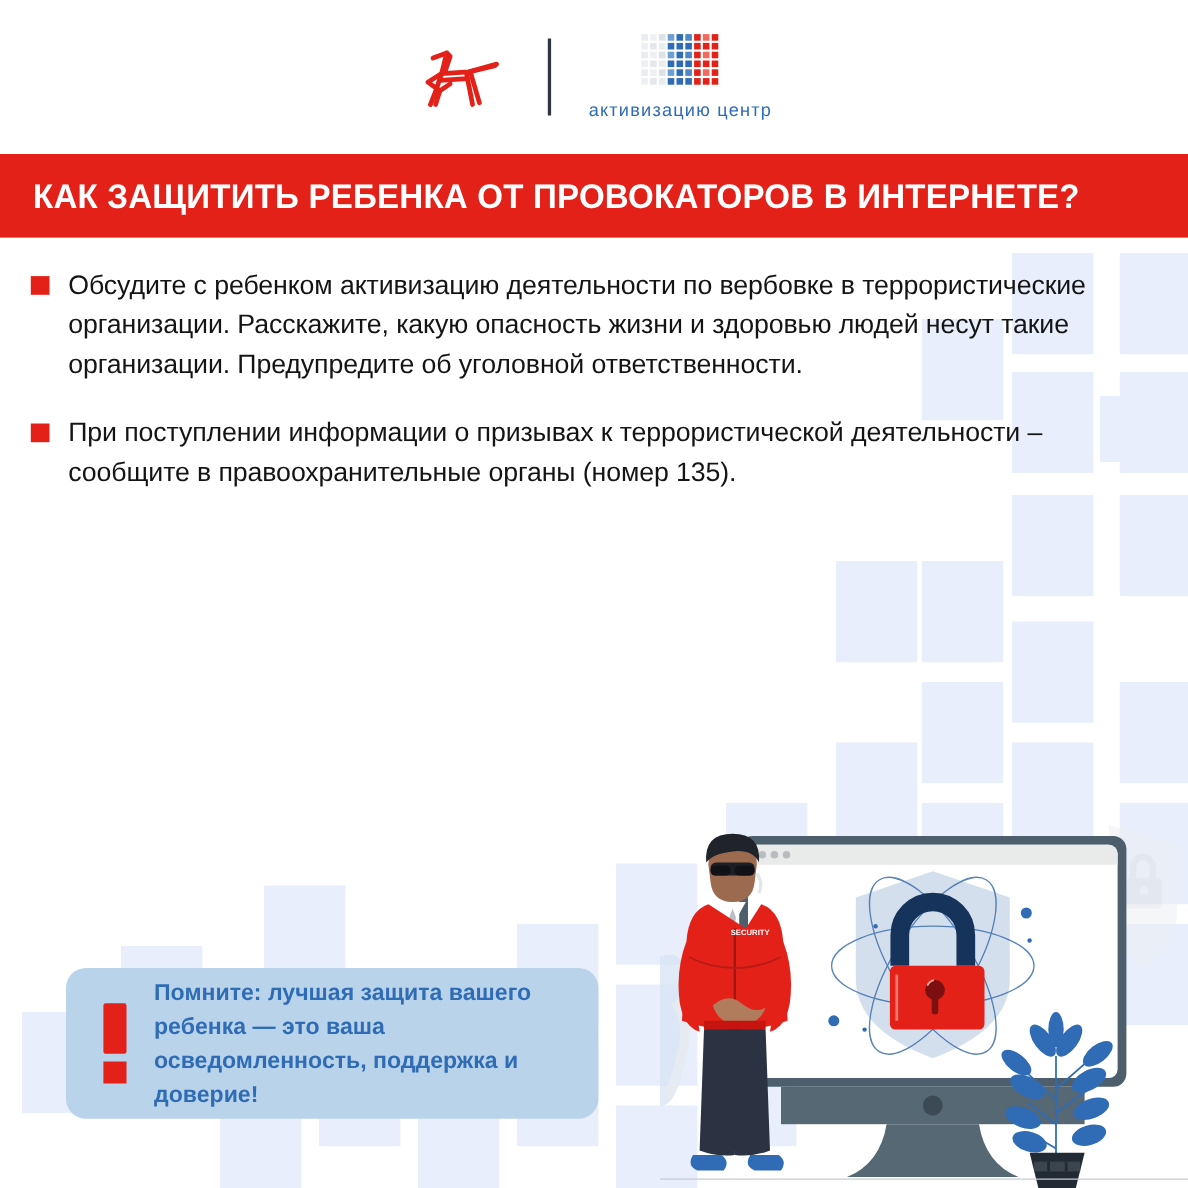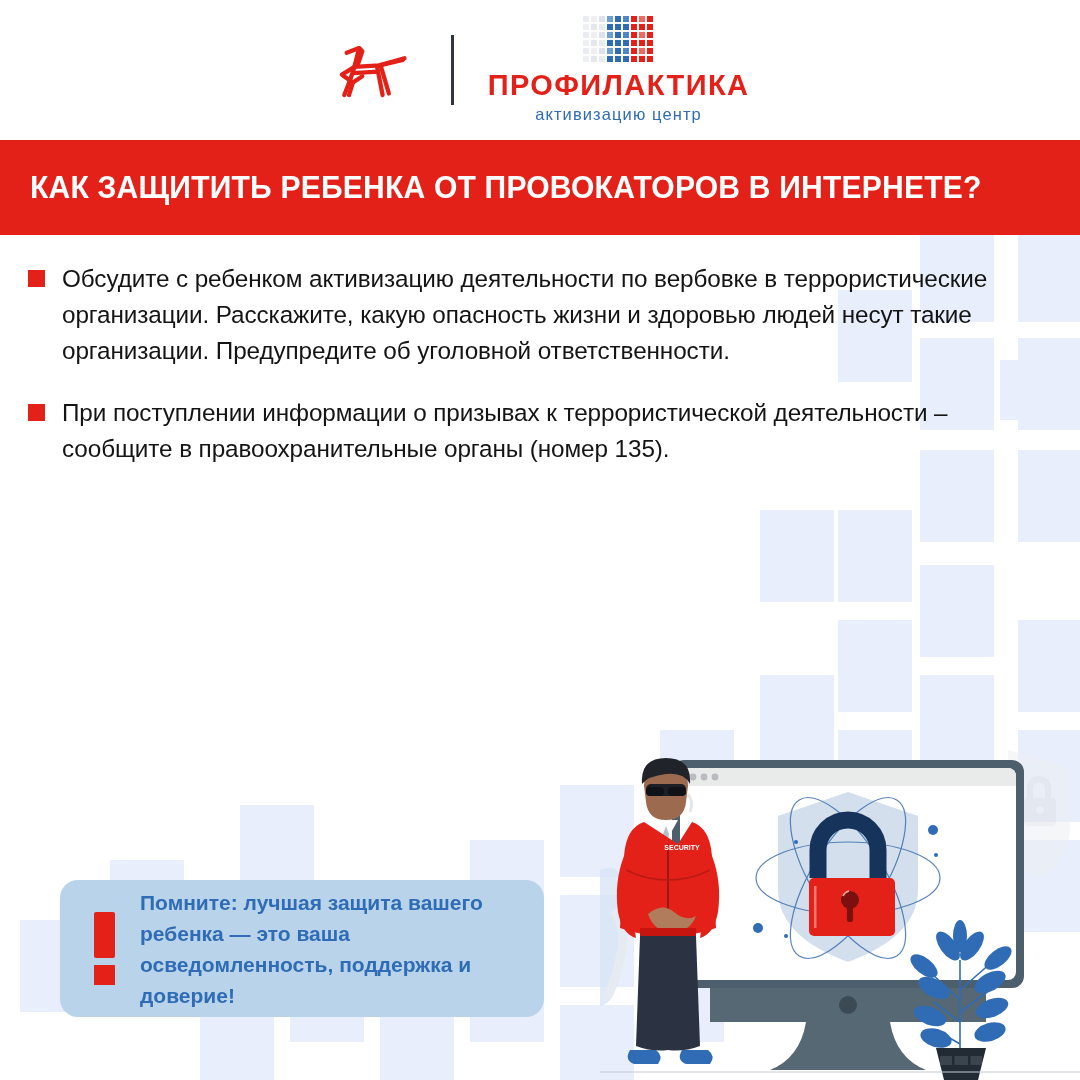--- a/index.html
+++ b/index.html
@@ -21,21 +21,21 @@
   .logo-row{display:flex;align-items:center;gap:34px;}
   .mark{width:86px;height:76px;}
   .divider{width:3px;height:70px;background:#2e3440;}
   .brand{display:flex;flex-direction:column;align-items:center;}
   .brand-grid{display:grid;grid-template-columns:repeat(9,6px);grid-auto-rows:6px;gap:2px;margin-bottom:9px;}
   .brand-grid i{display:block;width:6px;height:6px;}
   .brand-name{color:#e32119;font-weight:bold;font-size:29px;letter-spacing:1.4px;line-height:1;}
   .brand-sub{color:#2f6cb5;font-size:16.5px;letter-spacing:1.1px;margin-top:5px;}
 
   
-  .title-band{position:relative;z-index:5;background:#e32119;height:95px;display:flex;align-items:center;}
+  .title-band{position:relative;z-index:5;background:#e32119;height:76px;display:flex;align-items:center;}
   .title-band h1{
     margin:0 0 0 30px;color:#fff;font-size:31px;font-weight:bold;
     letter-spacing:0.2px;line-height:1;
     transform:scaleX(0.97);transform-origin:left center;white-space:nowrap;
   }
 
   
   .bullets{position:relative;z-index:4;padding:26px 40px 0 62px;}
   .bullet{position:relative;margin-bottom:26px;}
   .bullet .sq{position:absolute;left:-34px;top:9px;width:17px;height:17px;background:#e32119;}
@@ -169,21 +169,20 @@
             <i style="background: rgb(238, 240, 244);"></i>
             <i style="background: rgb(228, 232, 238);"></i>
             <i style="background: rgb(233, 236, 241);"></i>
             <i style="background: rgb(47, 108, 181);"></i>
             <i style="background: rgb(47, 108, 181);"></i>
             <i style="background: rgb(47, 108, 181);"></i>
             <i style="background: rgb(227, 33, 25);"></i>
             <i style="background: rgb(227, 33, 25);"></i>
             <i style="background: rgb(227, 33, 25);"></i>
           </span>
-        <span class="brand-name">ПРОФИЛАКТИКА</span>
         <span class="brand-sub">активизацию центр</span>
       </div>
     </div>
   </div>
 
   <div class="title-band">
     <h1>КАК ЗАЩИТИТЬ РЕБЕНКА ОТ ПРОВОКАТОРОВ В ИНТЕРНЕТЕ?</h1>
   </div>
 
   <div class="bullets">

